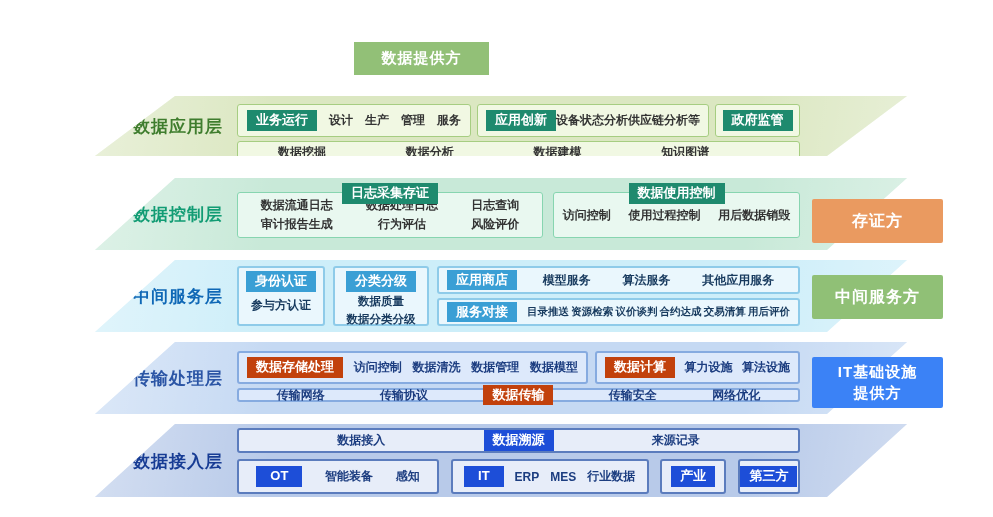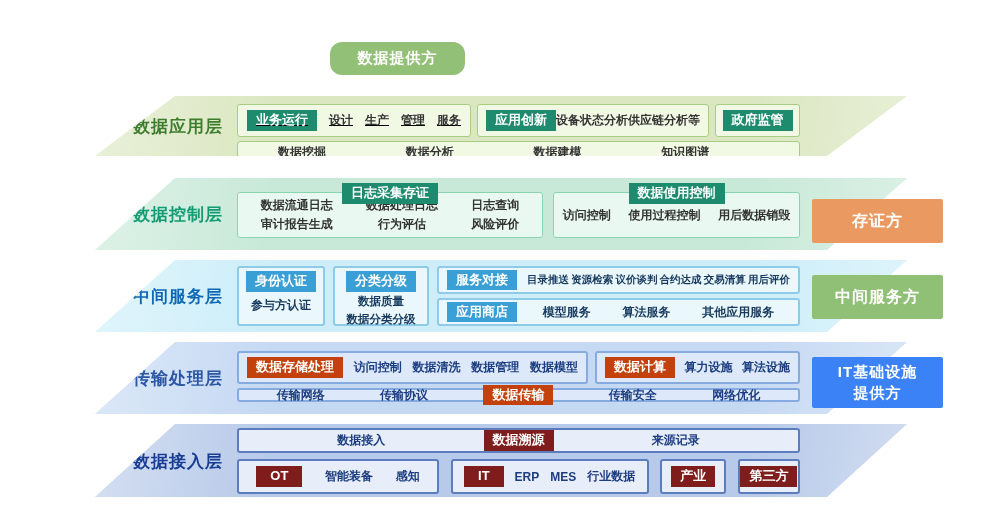--- a/index.html
+++ b/index.html
@@ -1,21 +1,21 @@
 <!DOCTYPE html>
 <html><head>
 <meta charset="utf-8">
 <style>
   html,body{margin:0;padding:0;background:#ffffff;}
   body{font-family:"Liberation Sans","DejaVu Sans",sans-serif;}
   .canvas{position:relative;width:993px;height:517px;background:#fff;overflow:hidden;}
 
   
-  .pill{position:absolute;width:135px;height:33px;border-radius:12px;display:flex;align-items:center;justify-content:center;
-        color:#fff;font-size:15px;font-weight:bold;letter-spacing:1px;}
+  .pill{position:absolute;width:135px;height:33px;border-radius:0;display:flex;align-items:center;justify-content:center;
+        color:#fff;font-size:15px;font-weight:bold;letter-spacing:1px;margin-left:24px;}
   .pill-provider{left:330px;top:42px;background:#92c077;}
   .pill-consumer{left:530px;top:42px;background:#7ba8e0;}
 
   
   .band{position:absolute;left:95px;width:812px;clip-path:polygon(80px 0,100% 0,calc(100% - 80px) 100%,0 100%);}
   .band-app  {top:96px;height:60px;background:linear-gradient(100deg,rgba(255,255,255,.40),rgba(255,255,255,0) 22%,rgba(255,255,255,0) 80%,rgba(255,255,255,.35)),#dbe7c1;}
   .band-ctrl {top:178px;height:72px;background:linear-gradient(100deg,rgba(255,255,255,.40),rgba(255,255,255,0) 22%,rgba(255,255,255,0) 80%,rgba(255,255,255,.35)),#c8e9d8;}
   .band-mid  {top:260px;height:72px;background:linear-gradient(100deg,rgba(255,255,255,.40),rgba(255,255,255,0) 22%,rgba(255,255,255,0) 80%,rgba(255,255,255,.35)),#cdeef9;}
   .band-trans{top:342px;height:72px;background:linear-gradient(100deg,rgba(255,255,255,.40),rgba(255,255,255,0) 22%,rgba(255,255,255,0) 80%,rgba(255,255,255,.35)),#c5d9f3;}
   .band-acc  {top:424px;height:73px;background:linear-gradient(100deg,rgba(255,255,255,.40),rgba(255,255,255,0) 22%,rgba(255,255,255,0) 80%,rgba(255,255,255,.35)),#b8cae9;}
@@ -30,32 +30,32 @@
   .band-app  .gbox{border-color:#a6cd81;background:#f1f8e3;}
   .band-ctrl .gbox{border-color:#87d5b0;background:#e9f8f0;}
   .band-mid  .gbox{border-color:#8ecbe9;background:#eaf7fd;border-width:2px;}
   .band-trans .gbox{border-color:#86abe0;background:#dde9fb;border-width:2px;}
   .band-acc  .gbox{border-color:#5b7cbd;background:#e7edf9;border-width:2px;}
 
   .badge{color:#fff;font-weight:bold;font-size:13px;padding:2px 9px;white-space:nowrap;line-height:1.3;}
   .badge-teal{background:#1e8a6e;}
   .badge-cyan{background:#3a9fd5;}
   .badge-royal{background:#c2410c;}
-  .badge-navy{background:#7f1d1d;}
+  .badge-navy{background:#1d4ed8;}
   .fbadge{position:absolute;top:-10px;left:50%;transform:translateX(-50%);}
 
   .itm{font-size:12px;font-weight:bold;color:#333;white-space:nowrap;}
   .band-mid .itm{color:#173a5e;}
   .band-trans .itm{color:#1c3d80;}
   .band-acc .itm{color:#1c3d80;}
 
   
   .content-app{padding-top:8px;}
   .row-app1{display:flex;gap:6px;height:33px;margin-bottom:4px;}
-  .box-business{flex:0 0 234px;padding:0 9px;justify-content:space-between;text-decoration:underline;}
+  .box-business{flex:0 0 234px;padding:0 9px;justify-content:space-between;}
   .box-innov{flex:0 0 228px;padding:0 8px;justify-content:space-between;}
   .box-gov{flex:1;justify-content:center;}
   .row-app2 .gbox{height:23px;justify-content:space-around;padding-right:50px;}
 
   
   .content-ctrl{padding-top:14px;}
   .row-ctrl{display:flex;gap:10px;height:46px;}
   .box-log{flex:0 0 306px;justify-content:space-around;padding:0 6px;}
   .box-usage{flex:1;justify-content:space-around;}
   .vcol{display:flex;flex-direction:column;align-items:center;line-height:1.6;}
@@ -171,39 +171,39 @@
         <div class="gbox box-id">
           <span class="badge badge-cyan">身份认证</span>
           <span class="itm">参与方认证</span>
         </div>
         <div class="gbox box-class">
           <span class="badge badge-cyan">分类分级</span>
           <span class="itm">数据质量</span>
           <span class="itm">数据分类分级</span>
         </div>
         <div class="mid-right">
+          <div class="gbox box-store">
+            <span class="badge badge-cyan">应用商店</span>
+            <span class="store-items">
+              <span class="itm">模型服务</span>
+              <span class="itm">算法服务</span>
+              <span class="itm">其他应用服务</span>
+            </span>
+          </div>
           <div class="gbox box-serv">
             <span class="badge badge-cyan">服务对接</span>
             <span class="serv-items">
               <span class="itm">目录推送</span>
               <span class="itm">资源检索</span>
               <span class="itm">议价谈判</span>
               <span class="itm">合约达成</span>
               <span class="itm">交易清算</span>
               <span class="itm">用后评价</span>
             </span>
           </div>
-          <div class="gbox box-store">
-            <span class="badge badge-cyan">应用商店</span>
-            <span class="store-items">
-              <span class="itm">模型服务</span>
-              <span class="itm">算法服务</span>
-              <span class="itm">其他应用服务</span>
-            </span>
-          </div>
         </div>
       </div>
     </div>
   </div>
 
   <div class="band band-trans">
     <div class="band-title t-trans">传输处理层</div>
     <div class="content content-trans">
       <div class="row-trans1">
         <div class="gbox box-storage">

